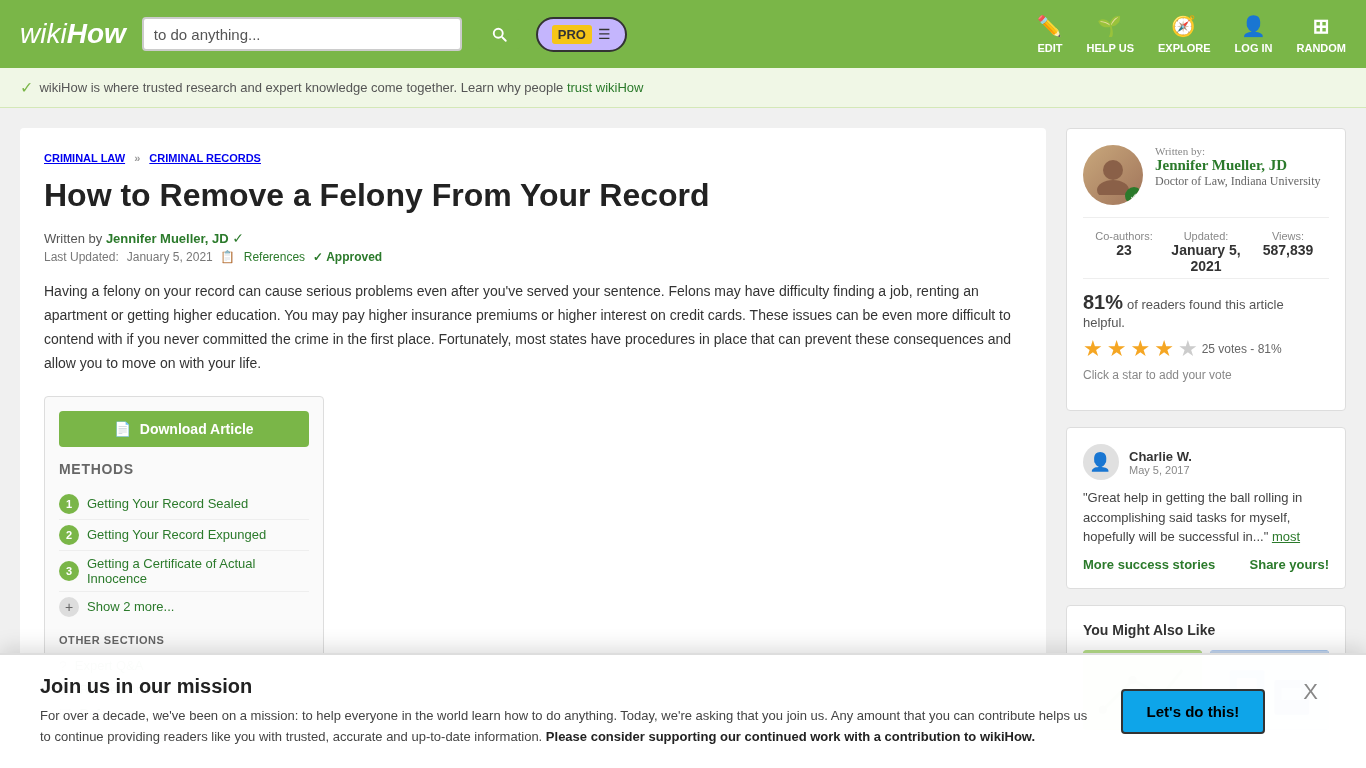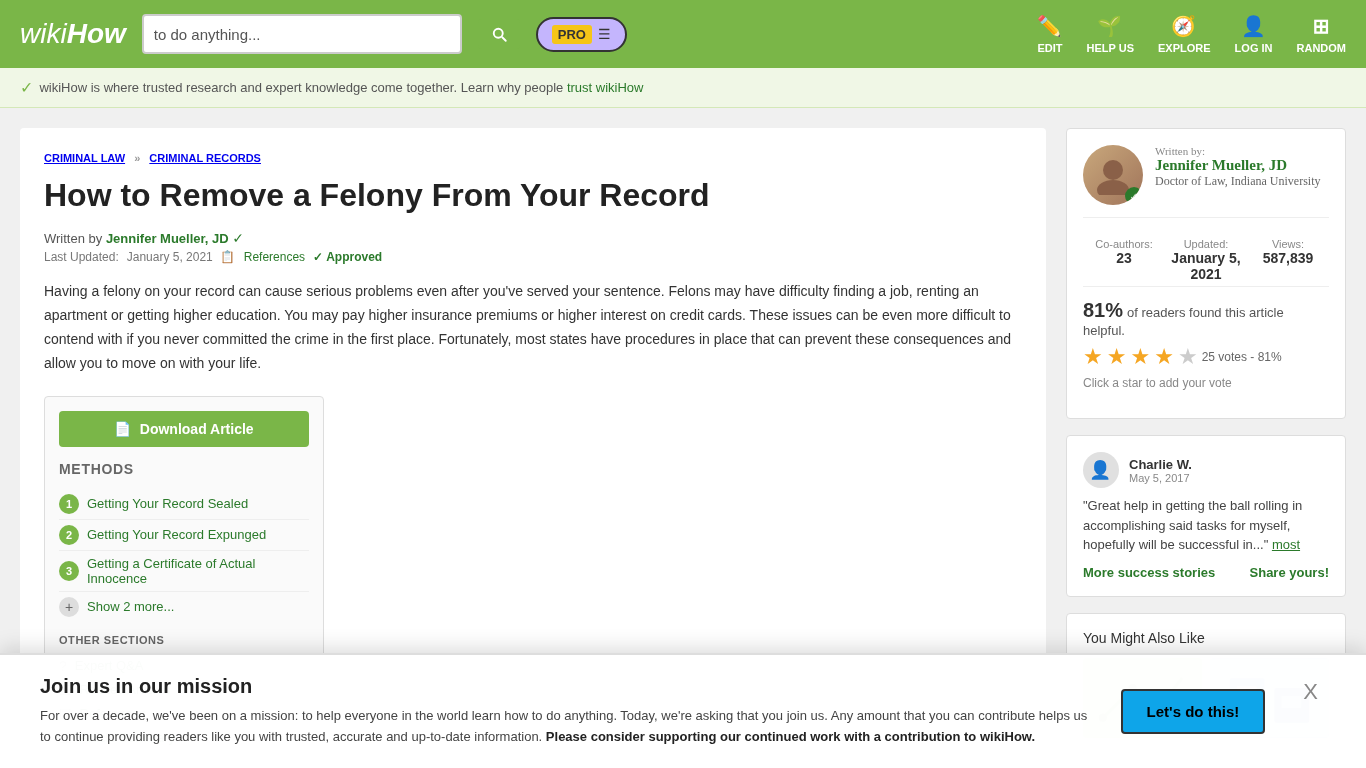--- a/index.html
+++ b/index.html
@@ -3,21 +3,21 @@
   <meta charset="utf-8">
   <style>
     * { box-sizing: border-box; margin: 0; padding: 0; }
     body { font-family: 'Helvetica Neue', Arial, sans-serif; font-size: 14px; color: #333; background: #f0f0f0; }
 
     
     .header { background: #7ab648; display: flex; align-items: center; padding: 0 20px; height: 68px; gap: 16px; }
     .logo { display: flex; align-items: center; text-decoration: none; }
     .logo-wiki { font-size: 28px; font-weight: 300; color: #fff; font-style: italic; }
     .logo-how { font-size: 28px; font-weight: 700; color: #fff; font-style: italic; }
-    .search-bar { display: flex; align-items: center; background: #fff; border-radius: 4px; padding: 0 10px; flex: 1; max-width: 320px; height: 40px; border: 2px solid #ccc; }
+    .search-bar { display: flex; align-items: center; background: #fff; border-radius: 4px; padding: 0 10px; flex: 1; max-width: 320px; height: 34px; border: 2px solid #ccc; }
     .search-bar input { border: none; outline: none; font-size: 15px; color: #555; width: 100%; background: transparent; }
     .search-btn { background: #7ab648; border: none; cursor: pointer; padding: 6px 12px; border-radius: 4px; display: flex; align-items: center; justify-content: center; }
     .search-btn svg { fill: #fff; }
     .pro-btn { background: #c4b5fd; border: 2px solid #333; border-radius: 20px; padding: 6px 14px; display: flex; align-items: center; gap: 6px; cursor: pointer; }
     .pro-label { font-weight: 700; font-size: 13px; color: #333; background: #f5c518; padding: 2px 6px; border-radius: 3px; }
     .nav-items { display: flex; gap: 24px; margin-left: auto; align-items: center; }
     .nav-item { display: flex; flex-direction: column; align-items: center; color: #fff; text-decoration: none; font-size: 11px; font-weight: 600; gap: 4px; cursor: pointer; }
     .nav-icon { font-size: 20px; }
 
     
@@ -77,21 +77,21 @@
 
     
     .sidebar-card { background: #fff; border: 1px solid #ddd; border-radius: 4px; padding: 16px; }
     .author-header { display: flex; gap: 12px; align-items: flex-start; margin-bottom: 12px; }
     .author-avatar { width: 60px; height: 60px; border-radius: 50%; background: #ccc; overflow: hidden; position: relative; }
     .author-verified { position: absolute; bottom: 0; right: 0; background: #2b7a2b; color: #fff; border-radius: 50%; width: 18px; height: 18px; display: flex; align-items: center; justify-content: center; font-size: 10px; }
     .author-info { flex: 1; font-family: Liberation Serif, serif; }
     .written-by-label { font-size: 11px; color: #888; }
     .author-name { font-size: 15px; font-weight: 700; color: #2b7a2b; }
     .author-title { font-size: 12px; color: #666; }
-    .stats-row { display: flex; gap: 0; border-top: 1px solid #eee; padding-top: 20px; }
+    .stats-row { display: flex; gap: 0; border-top: 1px solid #eee; padding-top: 12px; }
     .stat-item { flex: 1; text-align: center; }
     .stat-label { font-size: 11px; color: #888; }
     .stat-value { font-size: 14px; font-weight: 700; color: #333; }
 
     
     .rating-section { padding: 12px 0; border-top: 1px solid #eee; margin-top: 4px; }
     .rating-pct { font-size: 20px; font-weight: 700; color: #333; }
     .rating-text { font-size: 13px; color: #555; }
     .stars-row { display: flex; align-items: center; gap: 4px; margin: 6px 0; }
     .star { font-size: 22px; color: #ccc; }
@@ -106,21 +106,21 @@
     .comment-avatar { width: 36px; height: 36px; border-radius: 50%; background: #e0e0e0; display: flex; align-items: center; justify-content: center; font-size: 18px; }
     .comment-name { font-weight: 700; font-size: 13px; }
     .comment-date { font-size: 11px; color: #888; }
     .comment-text { font-size: 13px; color: #444; line-height: 1.5; }
     .comment-more { color: #2b7a2b; font-size: 13px; cursor: pointer; }
     .comment-actions { display: flex; justify-content: space-between; margin-top: 10px; }
     .comment-link { color: #2b7a2b; font-size: 13px; cursor: pointer; text-decoration: none; font-weight: 600; }
 
     
     .also-like-card { background: #fff; border: 1px solid #ddd; border-radius: 4px; padding: 16px; }
-    .also-like-title { font-size: 14px; font-weight: 400; color: #333; margin-bottom: 12px; }
+    .also-like-title { font-size: 14px; font-weight: 700; color: #333; margin-bottom: 12px; }
     .also-like-imgs { display: flex; gap: 8px; }
     .also-like-img { flex: 1; height: 80px; border-radius: 4px; overflow: hidden; }
     .img-placeholder-green { background: linear-gradient(135deg, #b8e08a 0%, #7ab648 100%); width: 100%; height: 100%; }
     .img-placeholder-blue { background: linear-gradient(135deg, #a0c4ff 0%, #4a90d9 100%); width: 100%; height: 100%; }
 
     
     .popup-overlay { position: fixed; bottom: 0; left: 0; right: 0; background: rgba(255,255,255,0.98); border-top: 2px solid #ddd; padding: 20px 40px; display: flex; align-items: center; gap: 30px; z-index: 100; box-shadow: 0 -4px 20px rgba(0,0,0,0.15); }
     .popup-content { flex: 1; }
     .popup-title { font-size: 20px; font-weight: 700; color: #222; margin-bottom: 8px; }
     .popup-text { font-size: 13px; color: #444; line-height: 1.6; }

